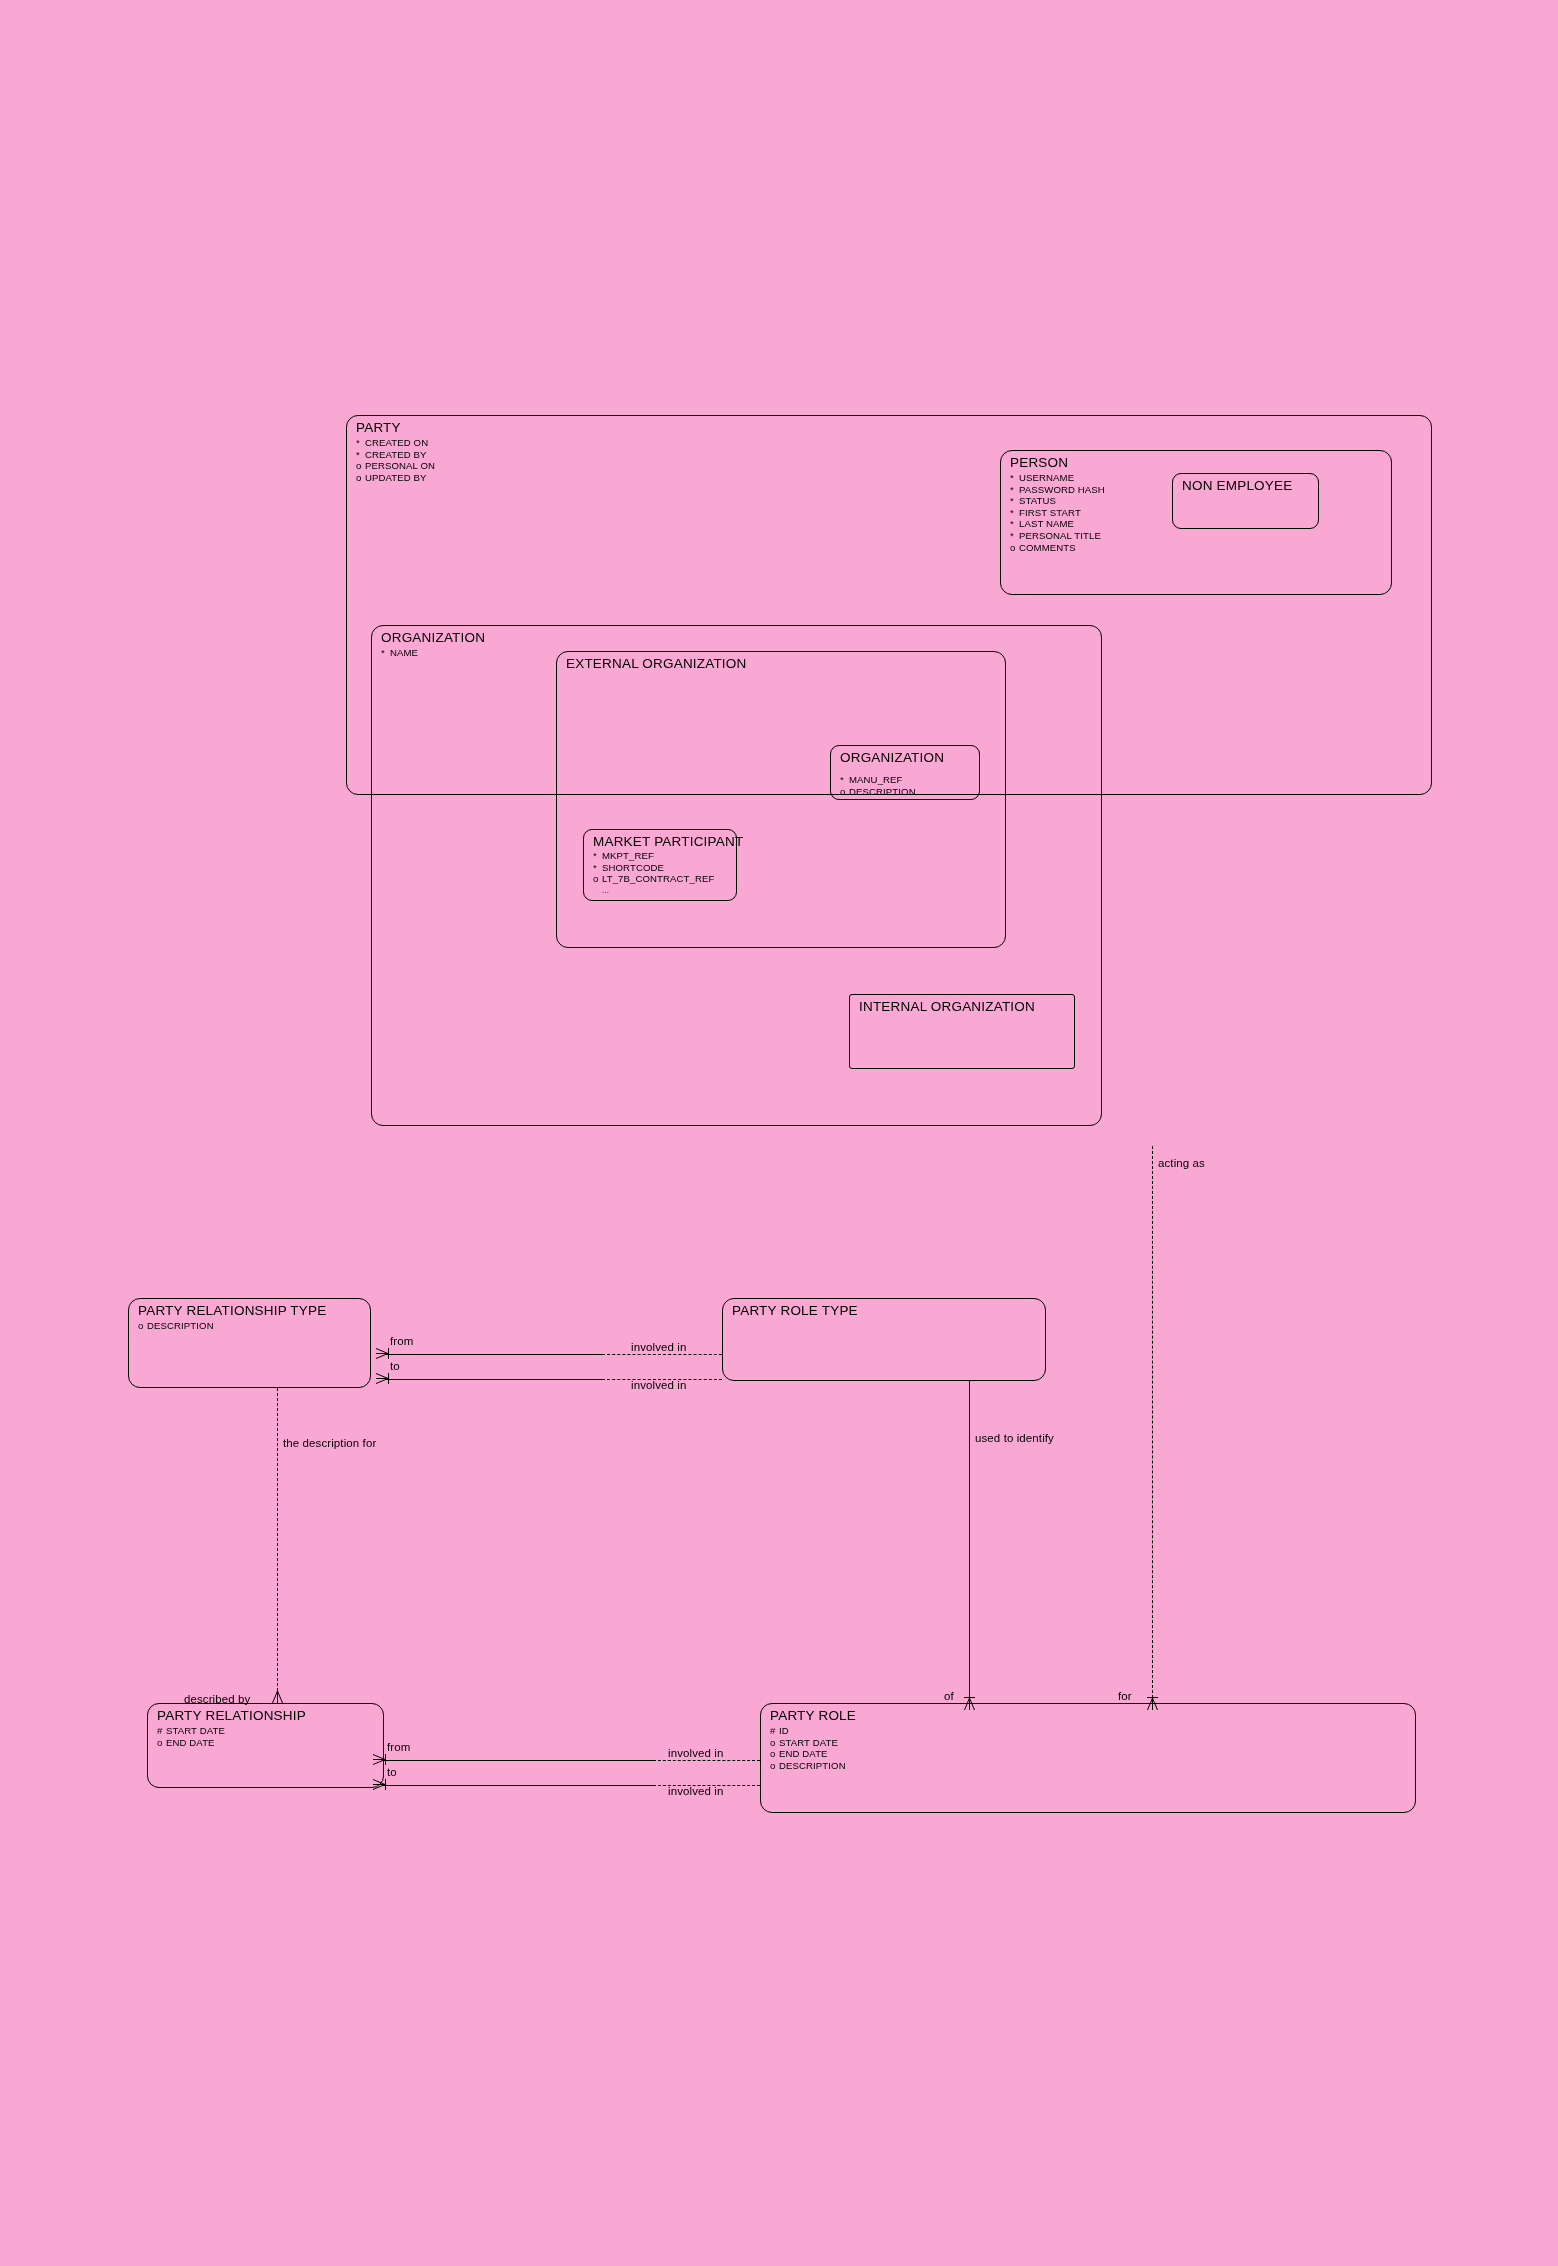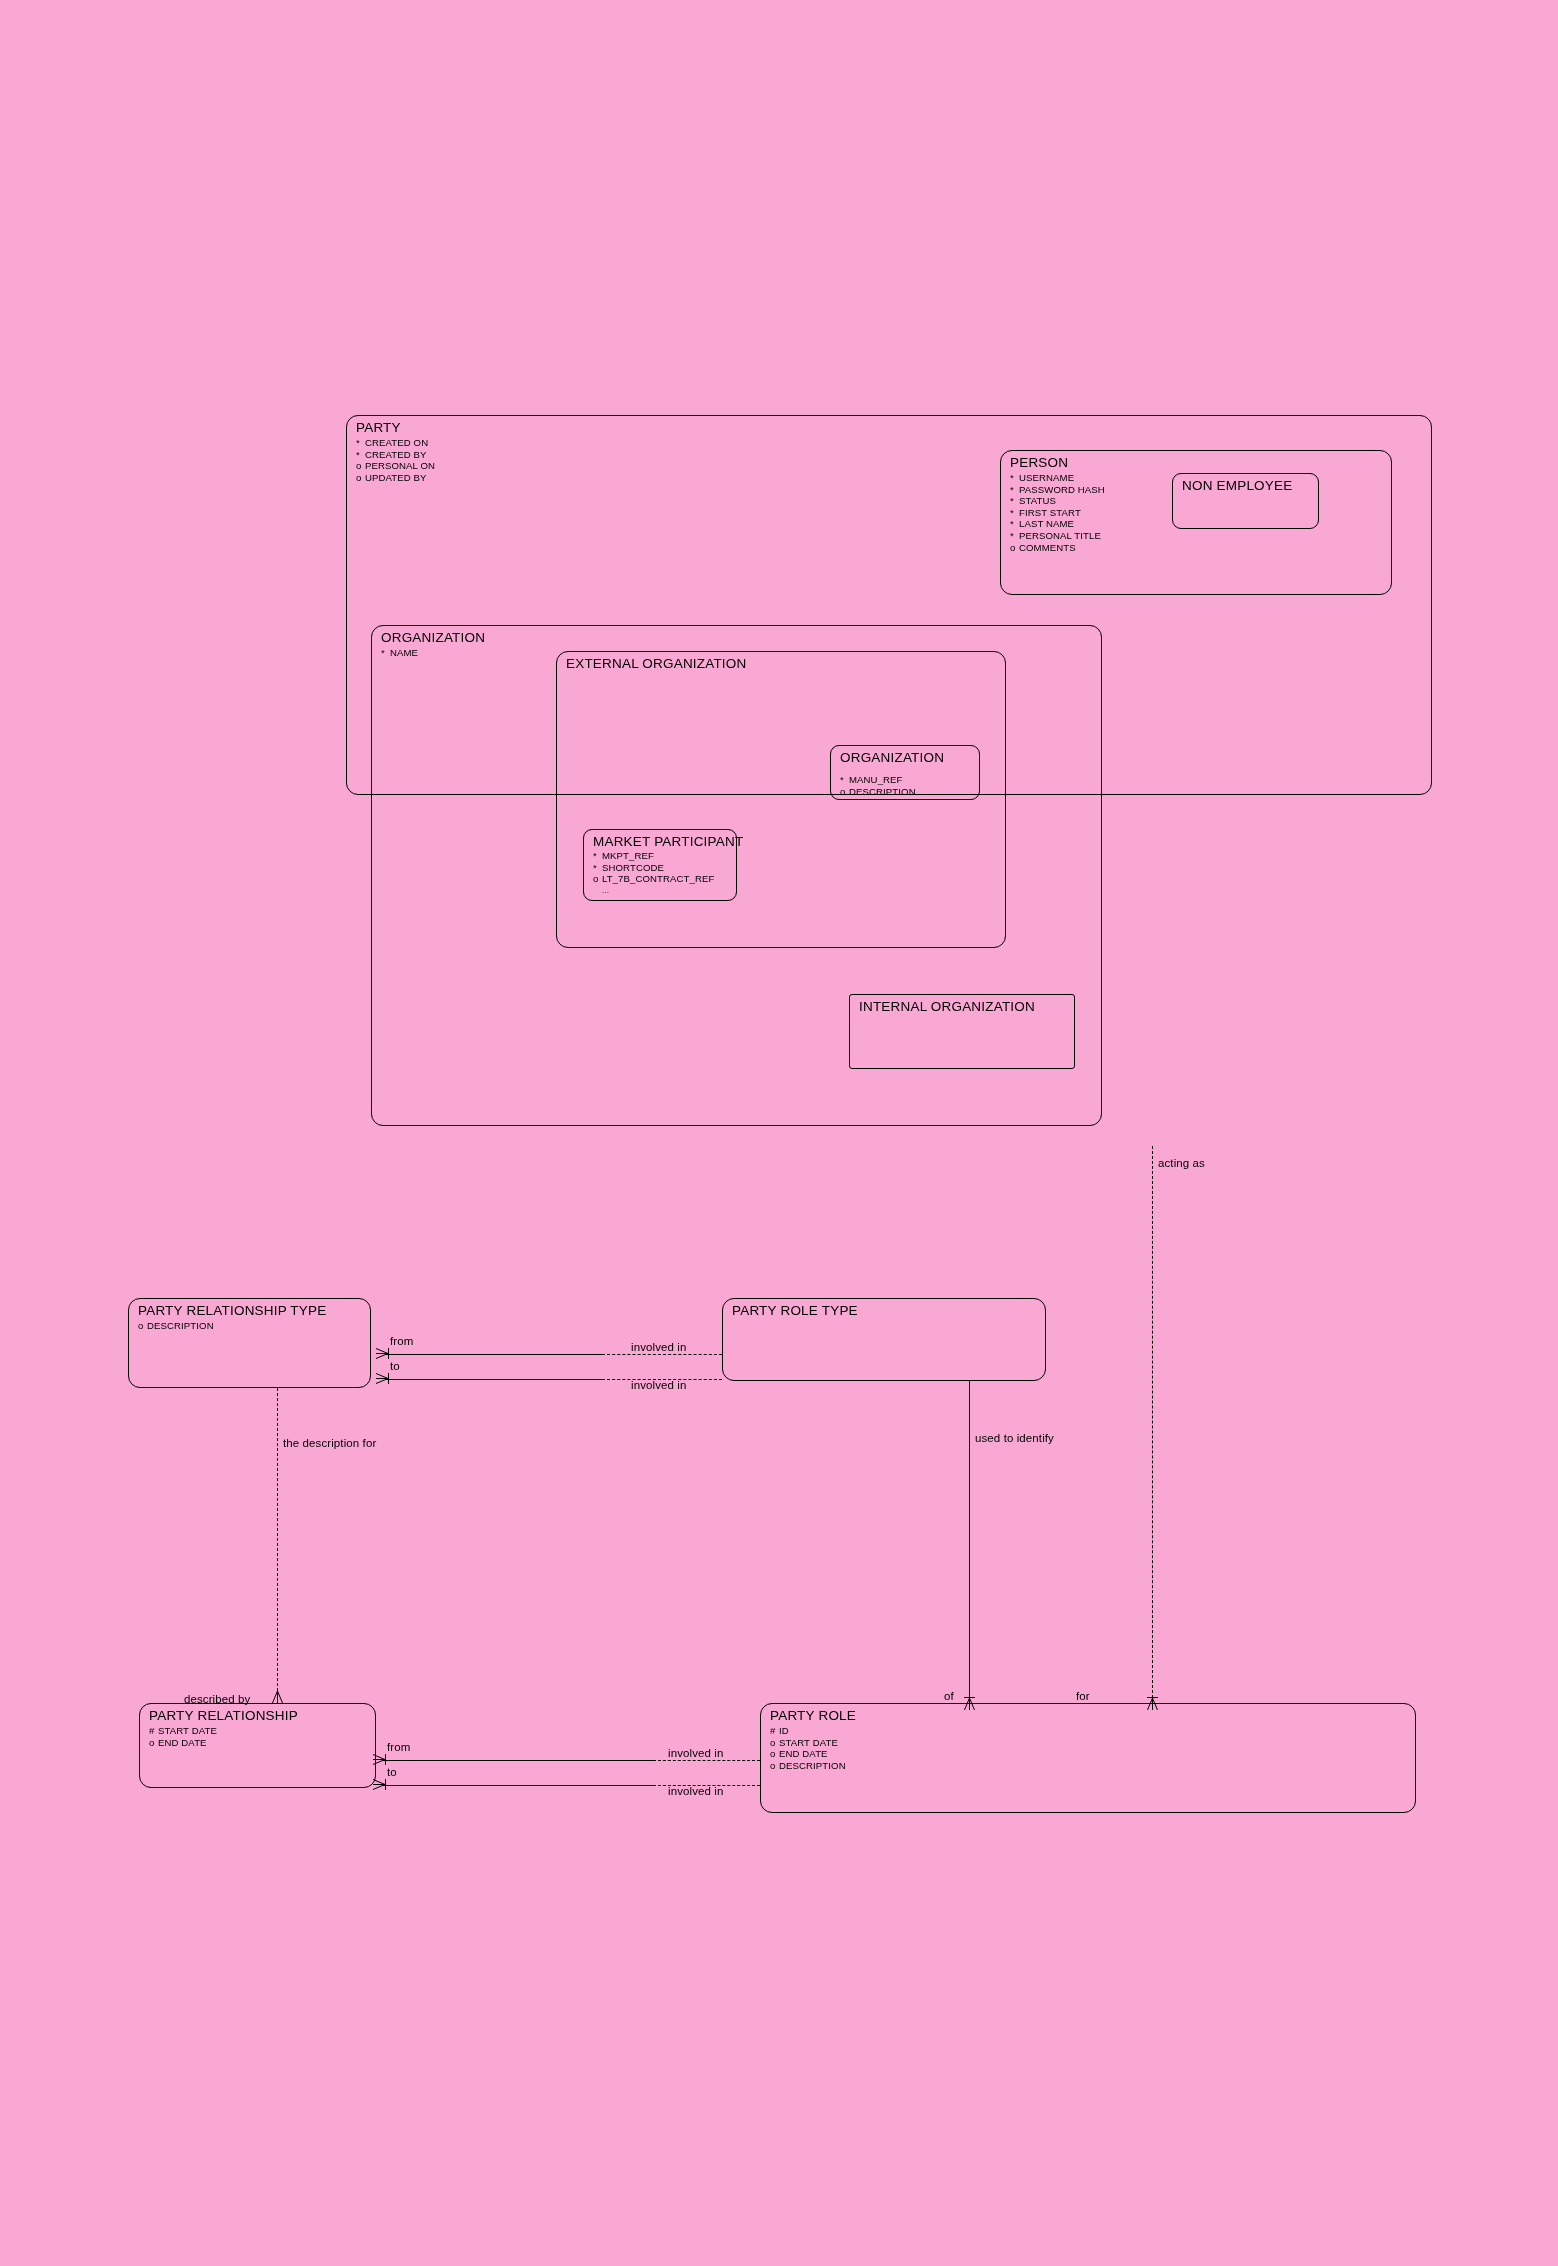--- a/index.html
+++ b/index.html
@@ -230,23 +230,23 @@
   <div class="rel-label" style="left:975px; top:1432px;">used to identify</div>
   <div class="rel-label" style="left:944px; top:1690px;">of</div>
   <div class="crow" style="left:964px; top:1698px;">
     <svg width="11" height="13" viewBox="0 0 11 13">
       <line x1="5.5" y1="0" x2="0.5" y2="12" stroke="#000" stroke-width="1"></line>
       <line x1="5.5" y1="0" x2="5.5" y2="12" stroke="#000" stroke-width="1"></line>
       <line x1="5.5" y1="0" x2="10.5" y2="12" stroke="#000" stroke-width="1"></line>
     </svg>
   </div>
   <div class="tick-h" style="left:964px; top:1697px;"></div>
-  <div class="rel-label" style="left:1076px; top:1690px;text-align:right;">for</div>
-
-  <div class="entity" style="left:139px; top:1703px; width:237px; height:85px;">
+  <div class="rel-label" style="left:1118px; top:1690px;text-align:right;">for</div>
+
+  <div class="entity" style="left:147px; top:1703px; width:237px; height:85px;">
     <div class="ent-title">PARTY RELATIONSHIP</div>
     <div class="attrs">
       <div class="attr"><span class="mark">#</span><span>START DATE</span></div>
       <div class="attr"><span class="mark">o</span><span>END DATE</span></div>
     </div>
   </div>
 
   <div class="entity" style="left:760px; top:1703px; width:656px; height:110px;">
     <div class="ent-title">PARTY ROLE</div>
     <div class="attrs">

